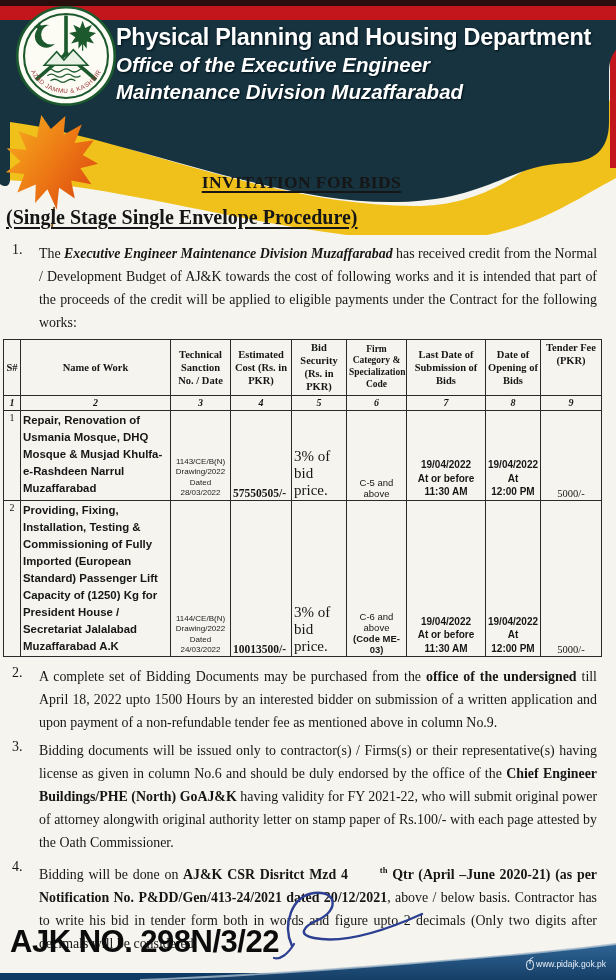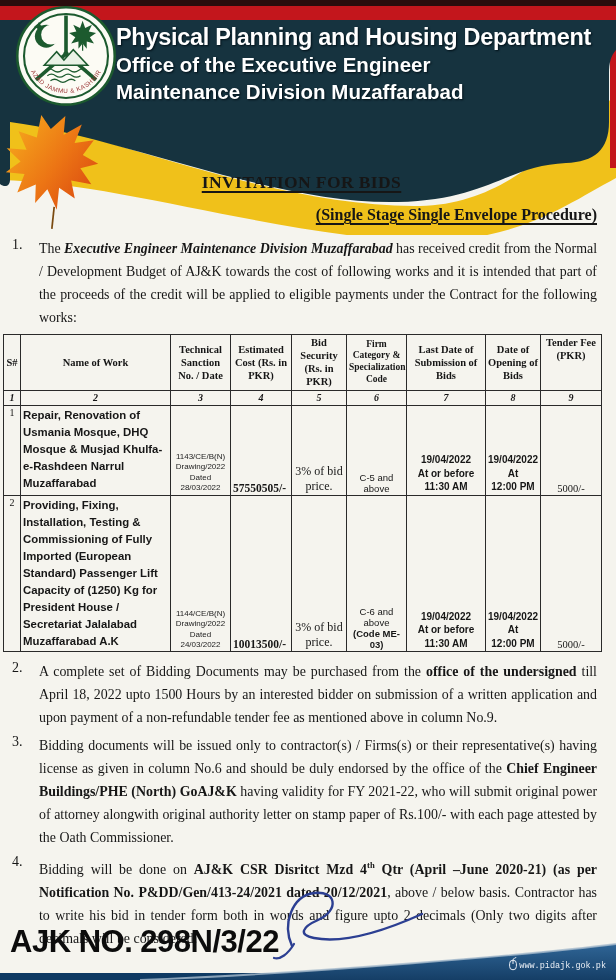--- a/index.html
+++ b/index.html
@@ -5,62 +5,62 @@
   html,body{margin:0;padding:0;background:#777;}
   .page{position:relative;width:616px;height:980px;margin:0 auto;background:#f5f4ee;overflow:hidden;
         font-family:"Liberation Serif", serif;color:#161616;}
 
   
   .header-art{position:absolute;top:0;left:0;}
   .titles{position:absolute;left:116px;top:24px;width:494px;text-align:left;
           font-family:"Liberation Sans", sans-serif;font-weight:bold;color:#ffffff;
           text-shadow:1px 1px 2px #001018;line-height:27px;}
   .titles .t1{font-size:23.5px;letter-spacing:-0.3px;}
-  .titles .t2,.titles .t3{font-size:20.5px;}
+  .titles .t2,.titles .t3{font-size:20.5px;font-style:italic;}
   .logo{position:absolute;left:14px;top:2px;}
   .leaf{position:absolute;left:-10px;top:108px;transform:rotate(-8deg);}
 
   
   .doc{position:absolute;left:6px;top:172px;width:591px;}
   .h-title{margin:0 0 13px 0;text-align:center;font-size:17.5px;font-weight:bold;letter-spacing:.4px;
            text-decoration:underline;text-underline-offset:3px;text-decoration-thickness:1.5px;}
-  .h-sub{margin:0 0 13px 0;text-align:right;font-size:16px;font-weight:bold;
+  .h-sub{margin:0 0 13px 0;text-align:left;font-size:20px;font-weight:bold;
          text-decoration:underline;text-underline-offset:3px;text-decoration-thickness:1.5px;}
   .item{position:relative;padding-left:33px;margin:0 0 5px 0;}
   .inum{position:absolute;left:6px;top:0;font-size:14px;}
   .itext{margin:0;font-size:13.9px;line-height:23px;text-align:justify;}
   .bi{font-weight:bold;font-style:italic;}
   .b{font-weight:bold;}
-  sup{font-size:.62em;}
+  sup{font-size:.62em;padding-left:32px;}
 
   
   table.bids{border-collapse:collapse;width:598px;margin:5px 0 8px -3px;table-layout:fixed;}
   table.bids th, table.bids td{border:1px solid #2a2a2a;padding:1px 2px;overflow:hidden;}
   table.bids th{font-size:10.5px;font-weight:bold;line-height:1.25;text-align:center;vertical-align:middle;}
   table.bids th.top{vertical-align:top;}
   tr.colnums td{font-size:10px;font-style:italic;font-weight:bold;text-align:center;height:14px;padding:0;}
   td.sno{font-size:10px;vertical-align:top;text-align:center;padding:0;}
   td.work{font-family:"Liberation Sans", sans-serif;font-weight:bold;font-size:11.4px;line-height:1.5;
           vertical-align:top;text-align:left;padding:1px 1px 1px 3px;}
   td.sanc{font-family:"Liberation Sans", sans-serif;font-size:8px;line-height:1.3;text-align:center;vertical-align:bottom;color:#222;}
   td.cost{font-size:11.5px;font-weight:bold;text-align:left;vertical-align:bottom;padding-bottom:3px;}
-  td.sec{font-size:12px;text-align:center;vertical-align:bottom;padding-bottom:3px;}
+  td.sec{font-size:15px;text-align:left;vertical-align:bottom;padding-bottom:3px;}
   td.cat{font-family:"Liberation Sans", sans-serif;font-size:9.5px;text-align:center;vertical-align:bottom;padding-bottom:3px;}
   td.cat .code{font-weight:bold;display:block;}
   td.dt{font-family:"Liberation Sans", sans-serif;font-size:10px;line-height:1.35;text-align:center;vertical-align:bottom;padding-bottom:2px;font-weight:bold;}
   td.fee{font-size:10.5px;text-align:center;vertical-align:bottom;padding-bottom:3px;}
   .pre{white-space:pre-line;}
 
   
   .sig{position:absolute;left:248px;top:882px;}
   .ajk{position:absolute;left:10px;top:924px;font-family:"Liberation Sans", sans-serif;
        font-weight:bold;font-size:31px;letter-spacing:-0.5px;color:#0c0c0c;text-align:right;}
   .footer-art{position:absolute;left:0;bottom:0;}
-  .site{position:absolute;right:10px;bottom:9px;display:flex;align-items:flex-end;gap:1px;
-        font-family:Liberation Mono, monospace;font-size:8.5px;color:#e9eef5;}
+  .site{position:absolute;right:10px;bottom:9px;display:flex;align-items:center;gap:1px;
+        font-family:Liberation Sans, sans-serif;font-size:8.5px;color:#e9eef5;}
 </style>
 </head>
 <body>
 
 <div class="page">
 
   <svg class="header-art" width="616" height="235" viewBox="0 0 616 235">
     <rect x="0" y="0" width="616" height="8" fill="#2a0d0d"></rect>
     <rect x="0" y="6" width="616" height="16" fill="#c3161c"></rect>
     <path d="M0,112 C140,148 290,208 420,206 C515,204 565,130 616,96 L616,178 C560,208 510,248 396,240 C258,230 110,182 0,180 Z" fill="#f0c11a"></path>

